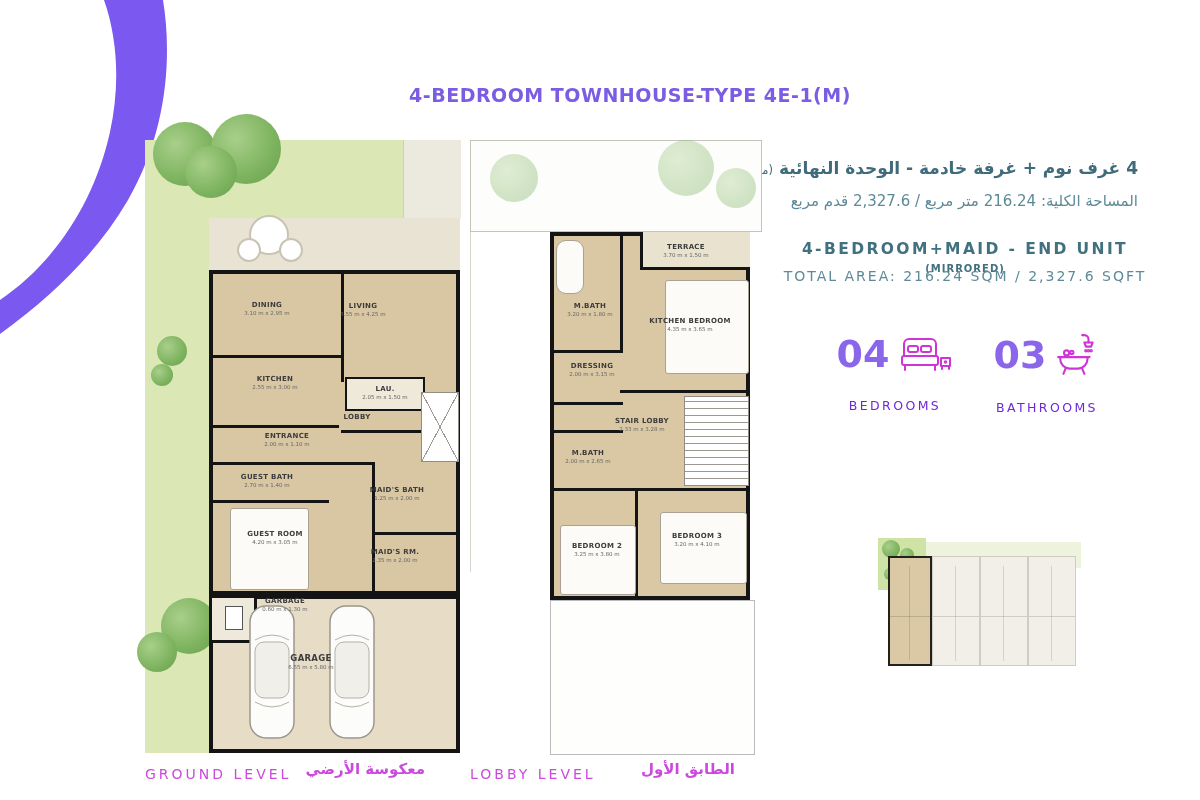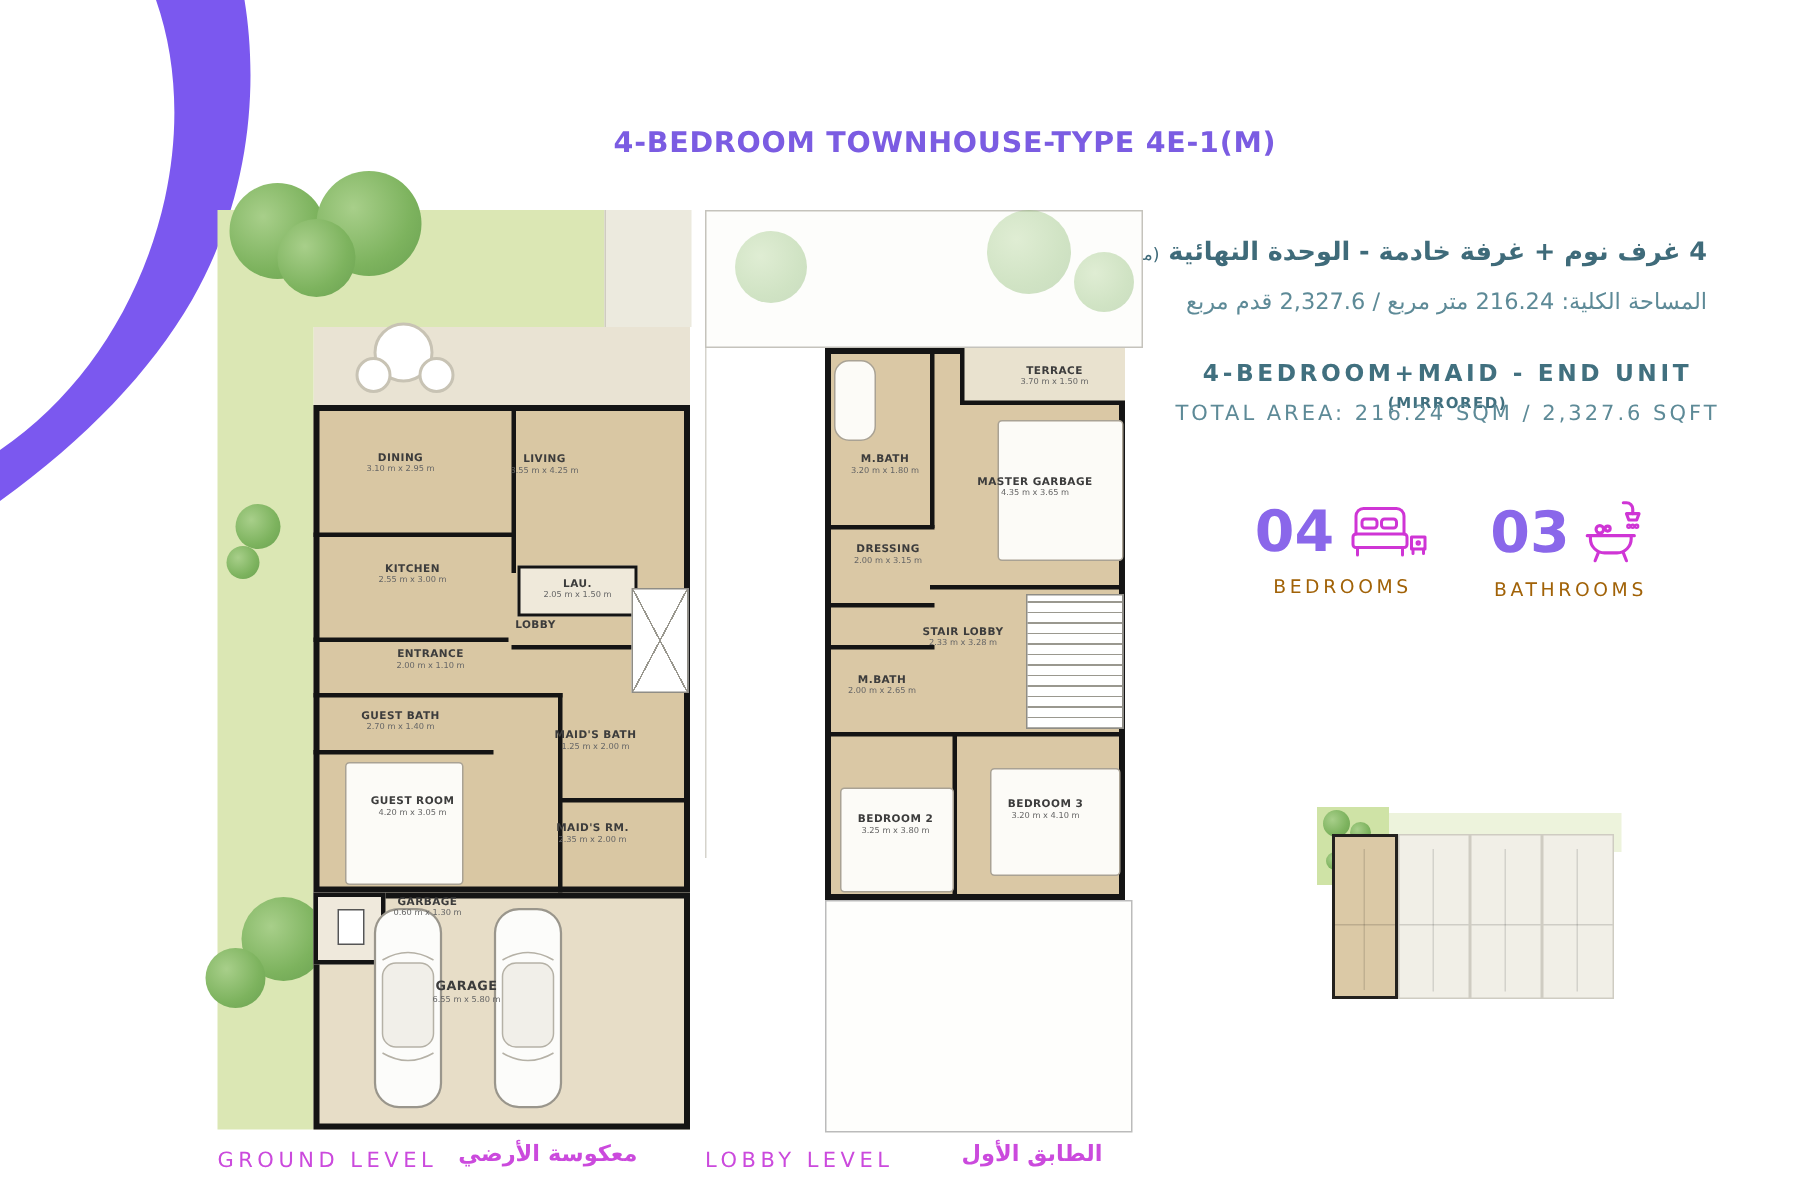--- a/index.html
+++ b/index.html
@@ -21,21 +21,21 @@
   .info-en1{position:absolute;left:780px;top:240px;width:370px;text-align:center;
     font-size:15.5px;font-weight:600;letter-spacing:2.4px;color:#41707f;}
   .info-en1 .note{font-size:10px;letter-spacing:1px;}
   .info-en2{position:absolute;left:780px;top:268px;width:370px;text-align:center;
     font-size:14px;letter-spacing:2px;color:#5d8a97;}
 
   
   .stat{position:absolute;top:334px;text-align:center;}
   .stat-row{display:flex;align-items:center;justify-content:center;gap:8px;}
   .stat-num{font-size:38px;line-height:38px;font-weight:bold;color:#8a67ea;}
-  .stat-label{margin-top:9px;font-size:12.5px;letter-spacing:2.4px;color:#a16207;}
+  .stat-label{margin-top:24px;font-size:12.5px;letter-spacing:2.4px;color:#6d28d9;}
   .stat-bed{left:830px;width:130px;}
   .stat-bath{left:982px;width:130px;}
 
   
   .swoosh{position:absolute;left:0;top:0;}
 
   
   .plan{position:absolute;}
   .plan-ground{left:145px;top:140px;width:315px;height:615px;}
   .plan-first{left:470px;top:140px;width:292px;height:620px;}
@@ -244,30 +244,30 @@
     <div class="wall" style="left:165px;top:348px;width:3px;height:112px;"></div>
 
     <div class="stairs" style="left:214px;top:256px;width:63px;height:88px;"></div>
     <div class="furn" style="left:195px;top:140px;width:82px;height:92px;"></div>
     <div class="furn" style="left:86px;top:100px;width:26px;height:52px;border-radius:10px;"></div>
     <div class="furn" style="left:90px;top:385px;width:74px;height:68px;"></div>
     <div class="furn" style="left:190px;top:372px;width:85px;height:70px;"></div>
 
     <div class="gfill" style="left:80px;top:460px;width:205px;height:155px;background:#fefefc;border:1.5px solid #bbb;box-sizing:border-box;"></div>
 
-    <div class="room-label" style="left:233px;top:111px;">
+    <div class="room-label" style="left:216px;top:111px;">
         <span class="rname">TERRACE</span>
         <span class="rdims">3.70 m x 1.50 m</span>
       </div>
     <div class="room-label" style="left:120px;top:170px;">
         <span class="rname">M.BATH</span>
         <span class="rdims">3.20 m x 1.80 m</span>
       </div>
     <div class="room-label" style="left:220px;top:185px;">
-        <span class="rname">MASTER GARBAGE</span>
+        <span class="rname">KITCHEN BEDROOM</span>
         <span class="rdims">4.35 m x 3.65 m</span>
       </div>
     <div class="room-label" style="left:122px;top:230px;">
         <span class="rname">DRESSING</span>
         <span class="rdims">2.00 m x 3.15 m</span>
       </div>
     <div class="room-label" style="left:172px;top:285px;">
         <span class="rname">STAIR LOBBY</span>
         <span class="rdims">2.33 m x 3.28 m</span>
       </div>

